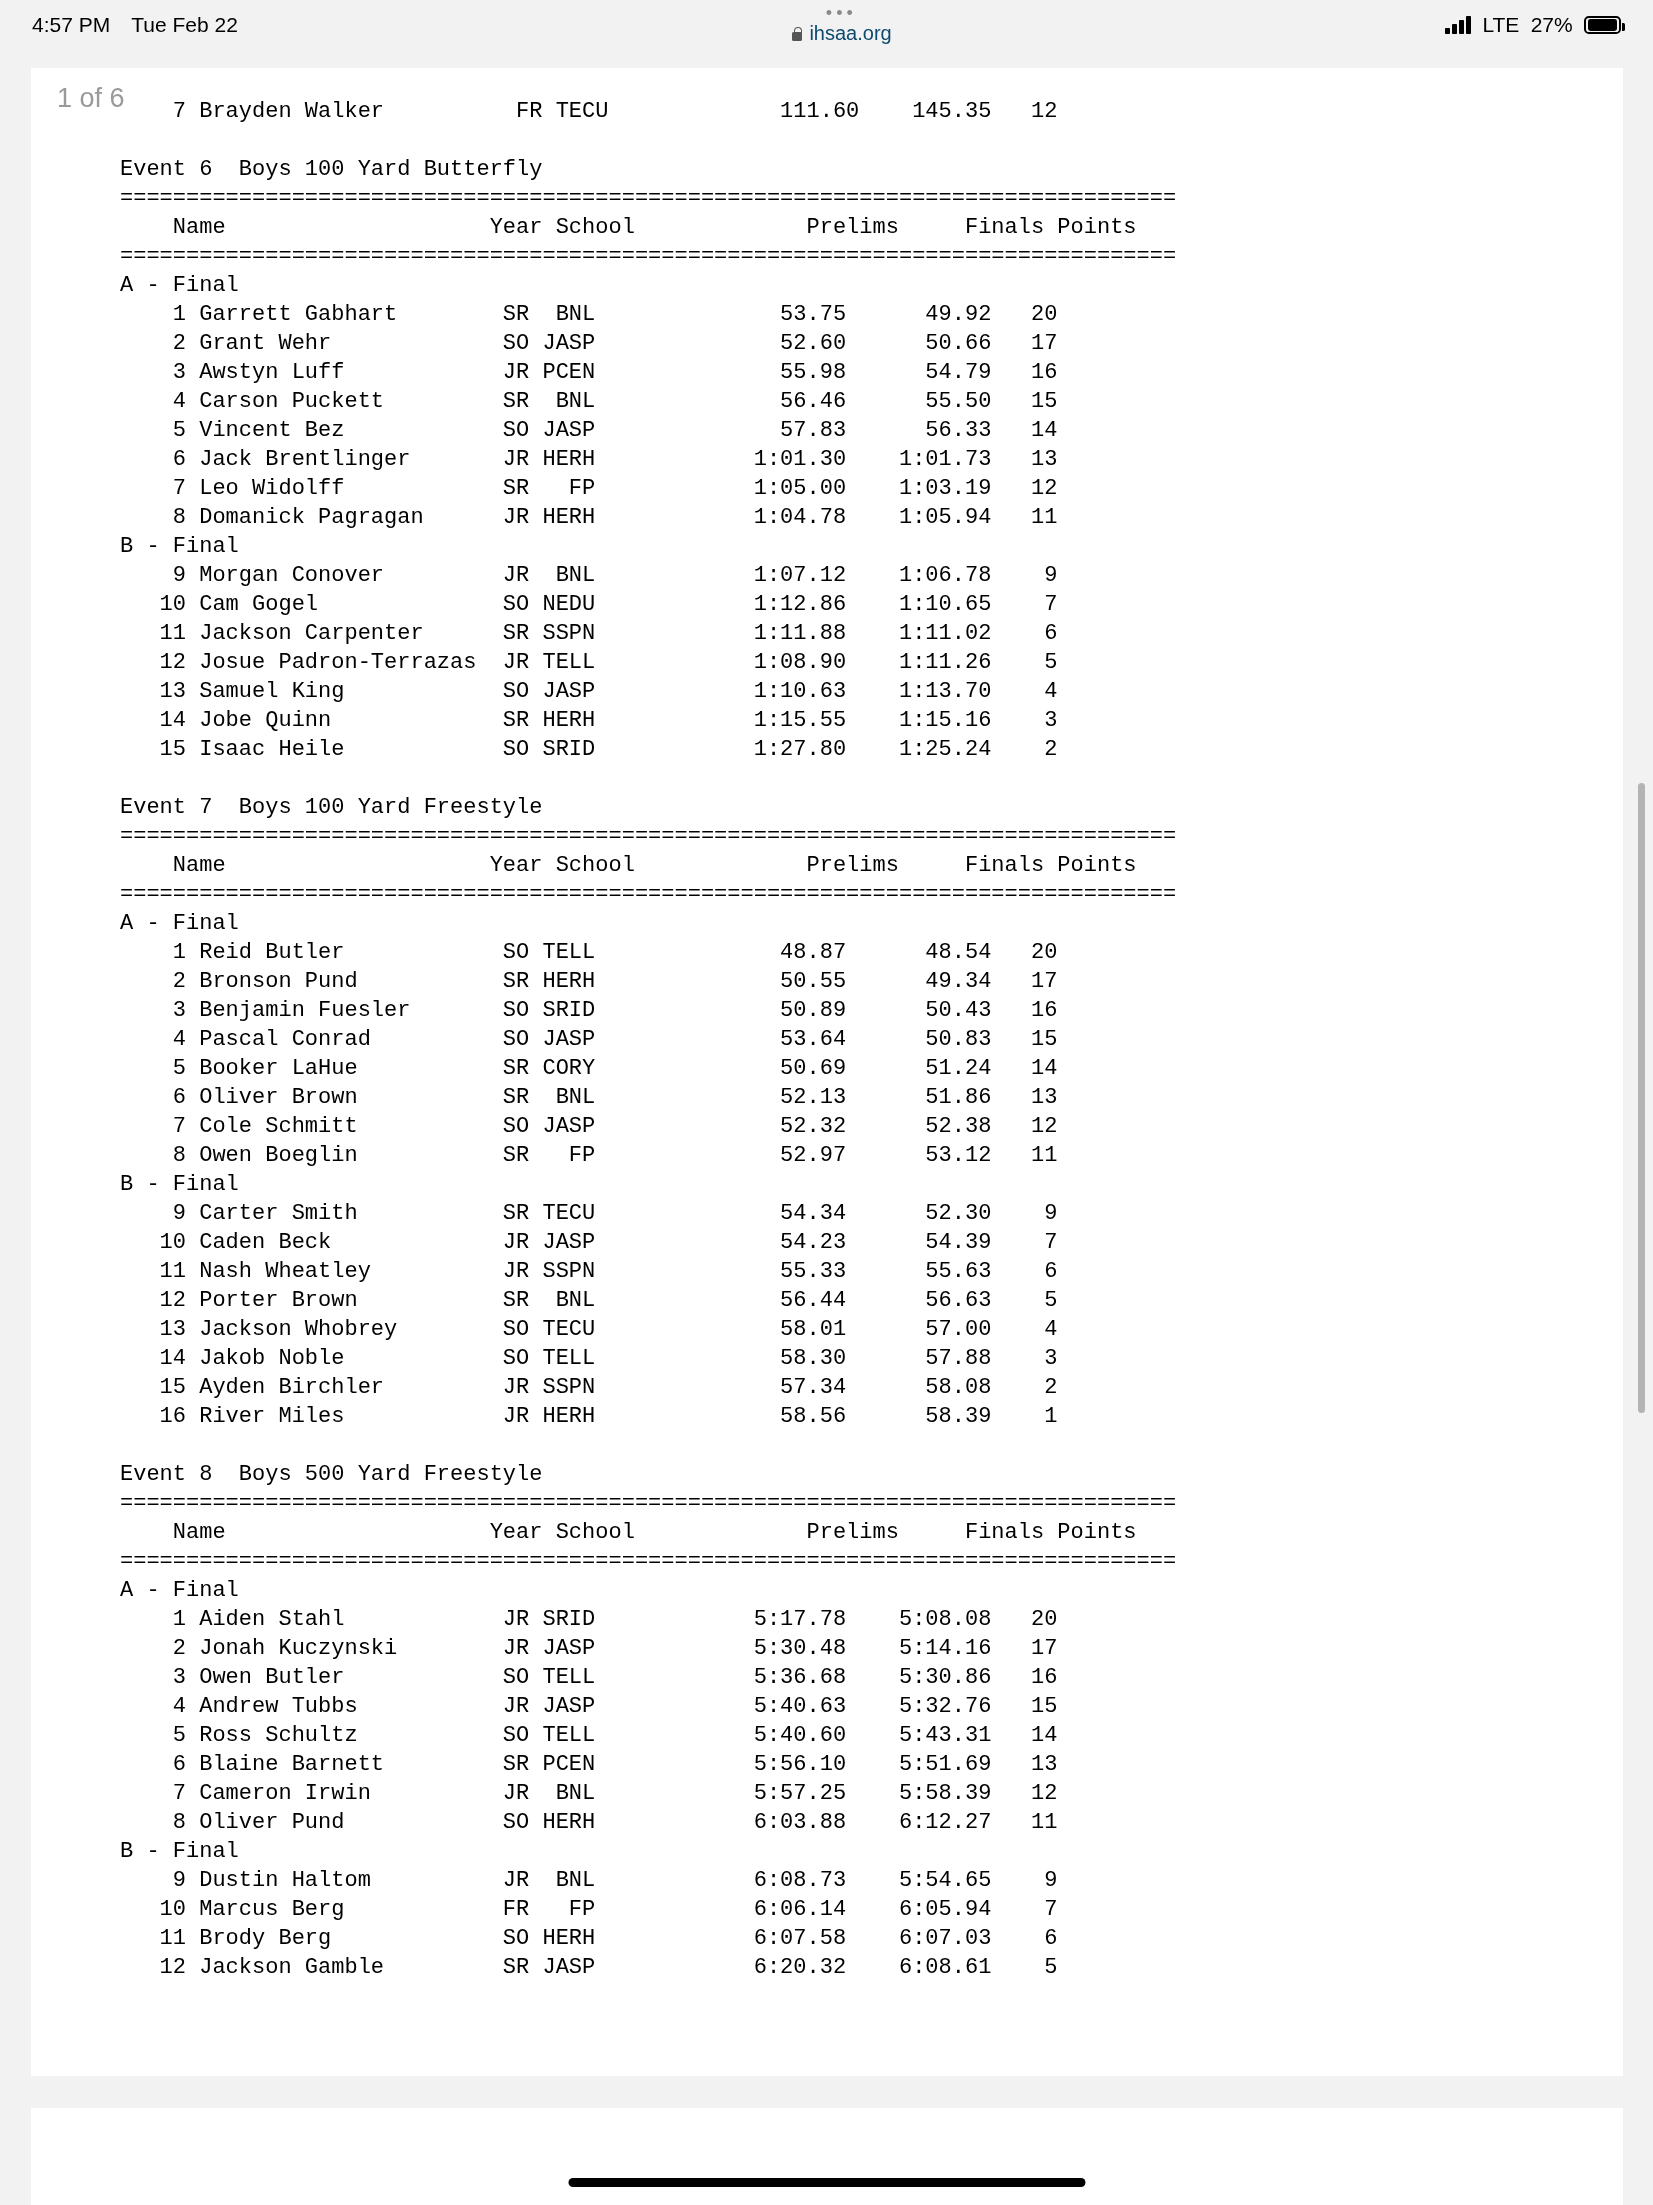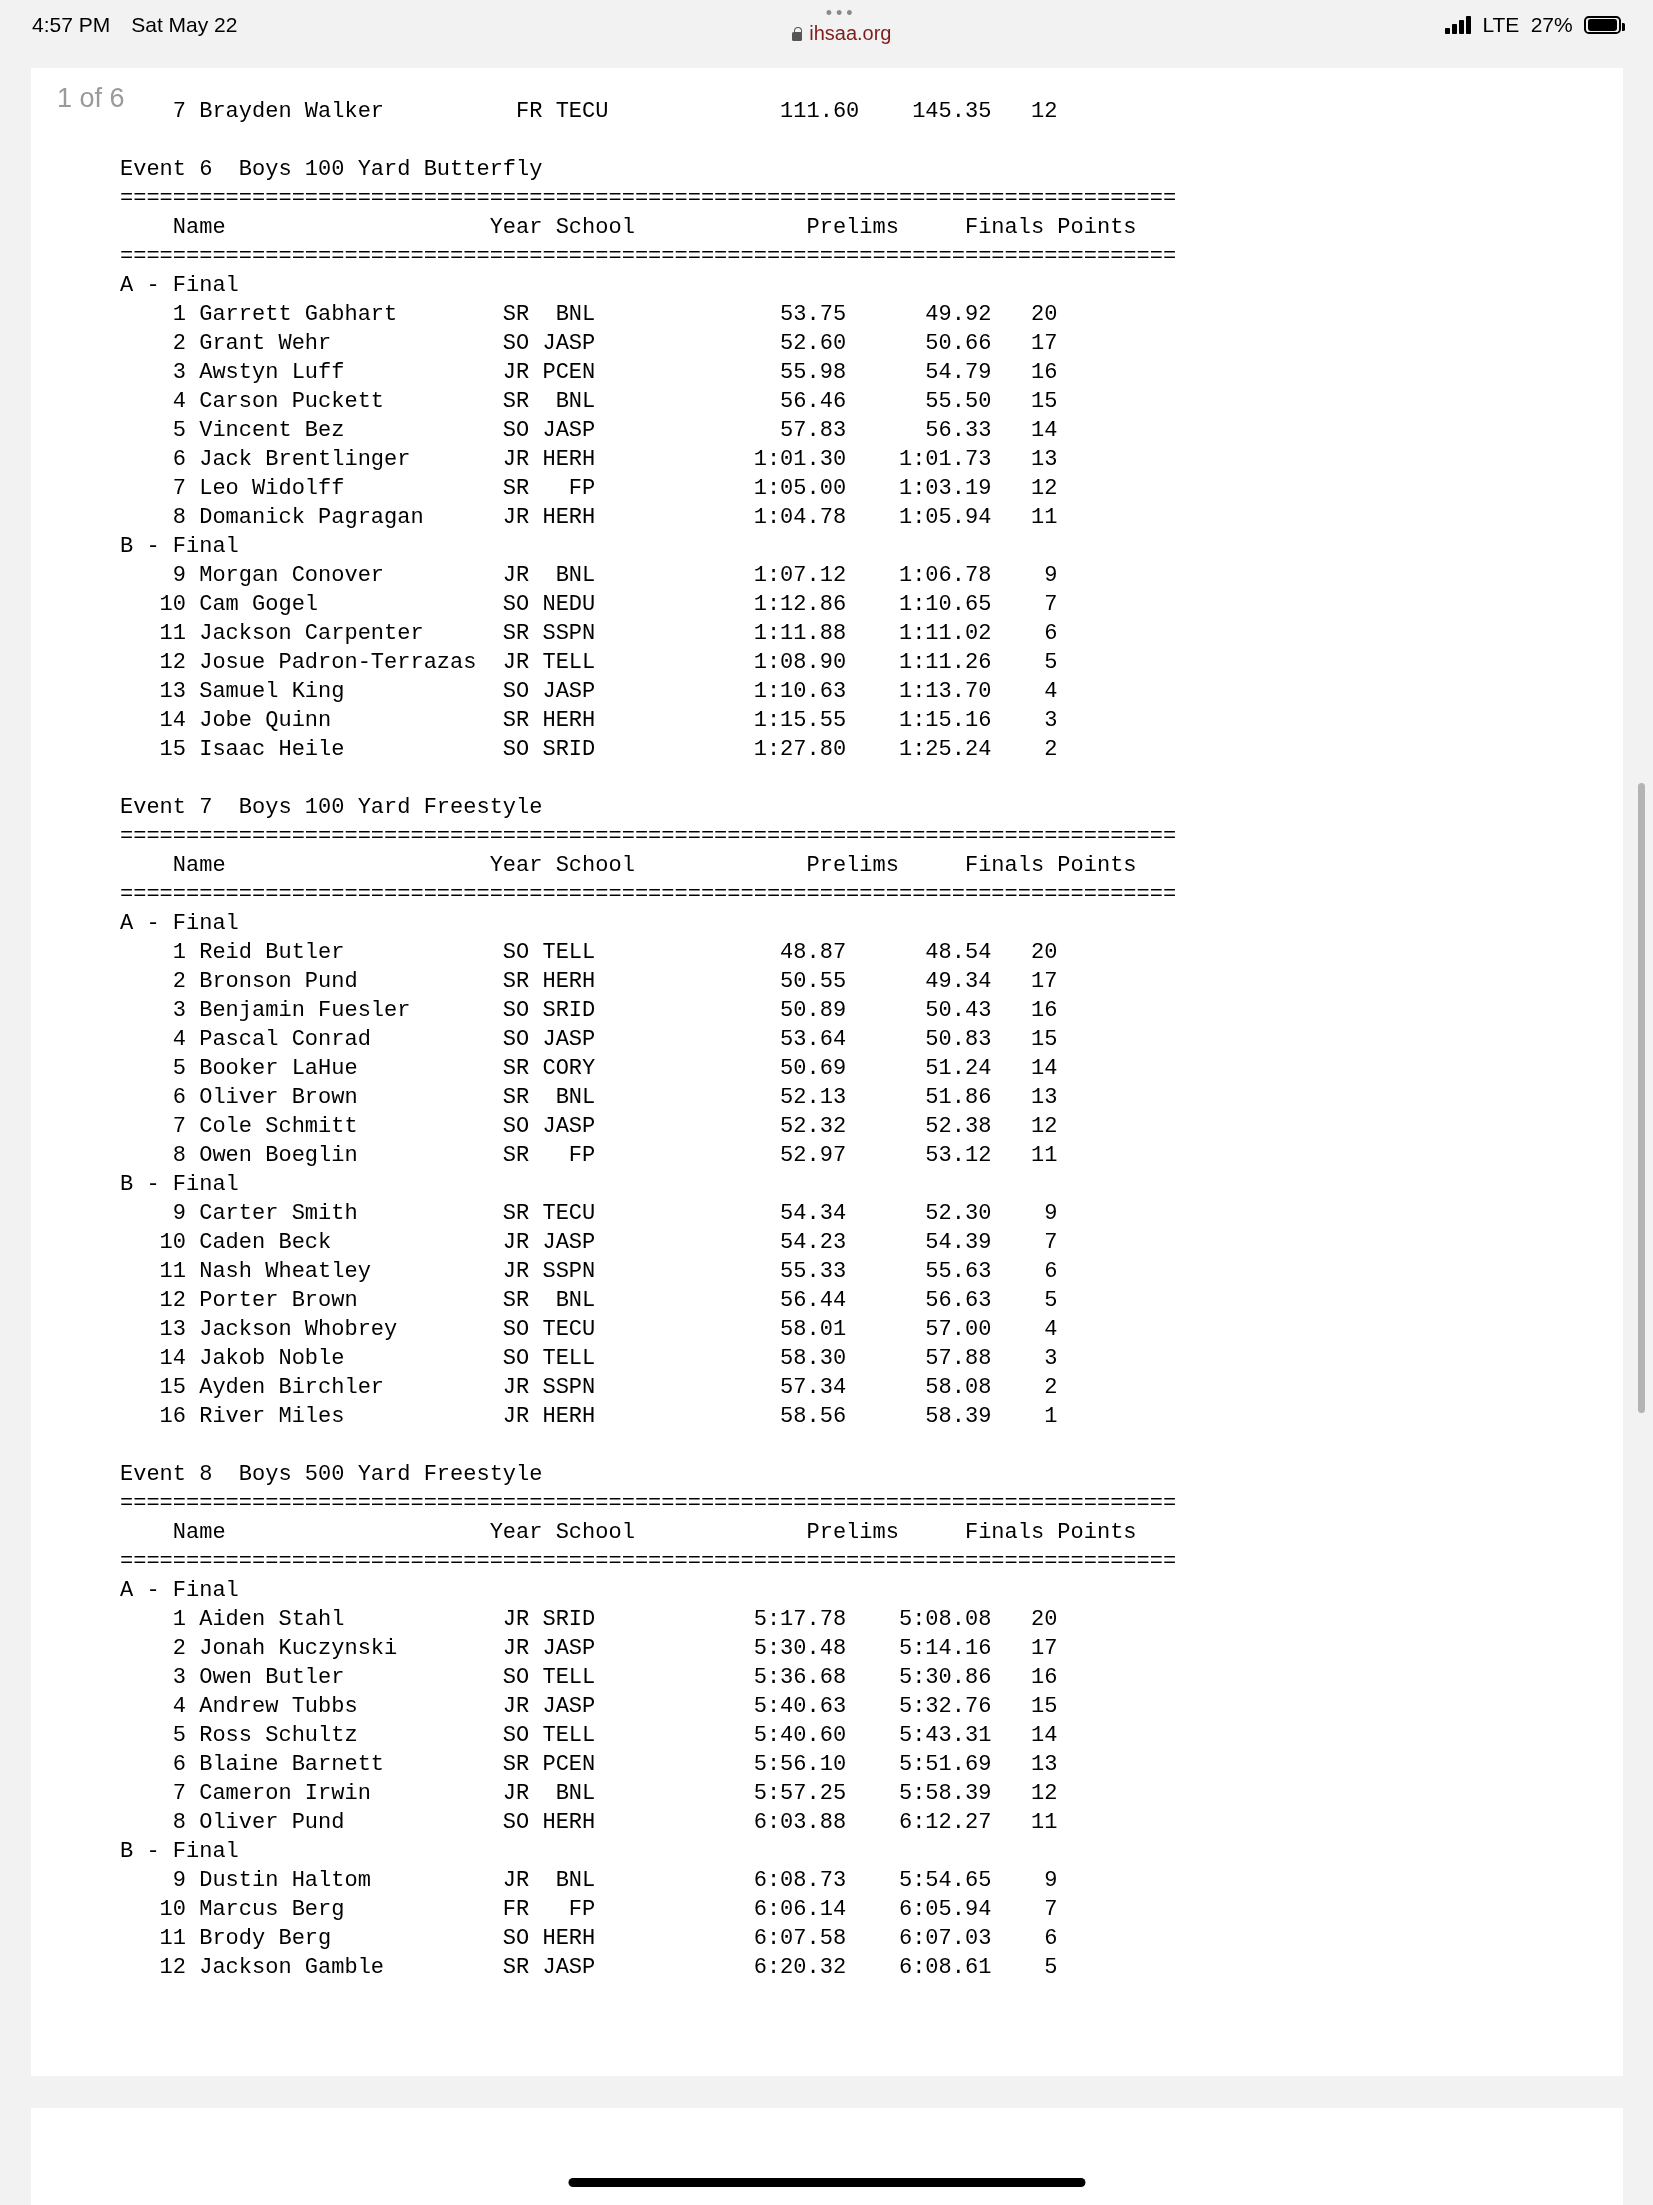--- a/index.html
+++ b/index.html
@@ -50,21 +50,21 @@
     color: #8a8a8a;
     font-size: 18px;
     line-height: 16px;
     margin-bottom: 1.6px;
   }
   .urlbar {
     display: flex;
     align-items: center;
     gap: 6.5px;
     font-size: 20px;
-    color: #7f1d1d;
+    color: #0c4a6e;
   }
   .lock-ico {
     display: inline-block;
     width: 12px;
     height: 15.3px;
     position: relative;
   }
   .lock-ico::before {
     content: "";
     position: absolute;
@@ -185,21 +185,21 @@
   }
 </style>
 </head>
 <body>
 
 <div class="screen">
 
   <div class="statusbar">
     <div class="status-left">
       <span>4:57 PM</span>
-      <span>Sat May 22</span>
+      <span>Tue Feb 22</span>
     </div>
     <div class="status-center">
       <div class="dots">•••</div>
       <div class="urlbar">
         <span class="lock-ico"></span>
         <span>ihsaa.org</span>
       </div>
     </div>
     <div class="status-right">
       <span class="sig-bars">

